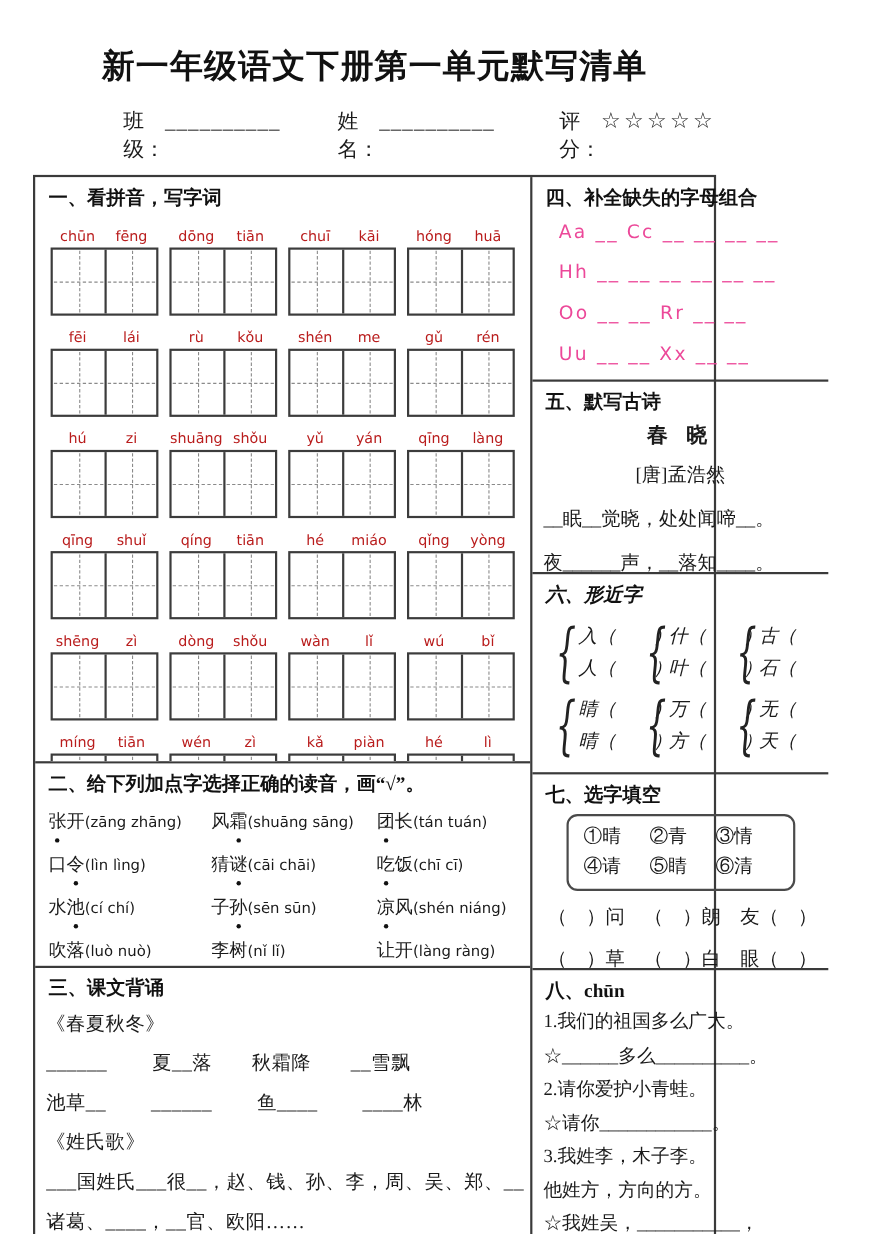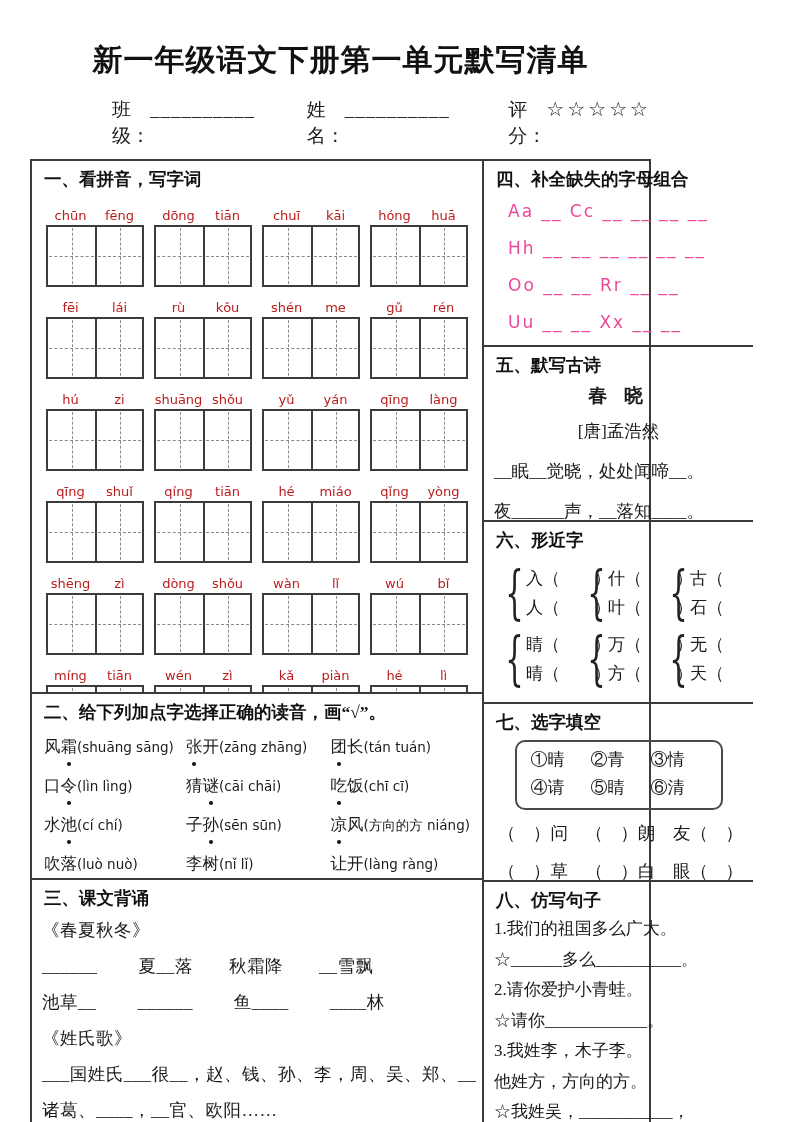--- a/index.html
+++ b/index.html
@@ -376,29 +376,29 @@
                 <div class="wcell"></div>
                 <div class="wcell"></div>
               </div>
             </div>
           </div>
       </div>
 
       <div class="sec sec-line" style="height:186px;">
         <div class="sec-title">二、给下列加点字选择正确的读音，画“√”。</div>
         <div class="read-grid" id="reading-items">
+            <div class="read-item"><span class="dot-char">张</span><span>开</span><span class="py">(zāng zhāng)</span></div>
             <div class="read-item"><span>风</span><span class="dot-char">霜</span><span class="py">(shuāng sāng)</span></div>
-            <div class="read-item"><span class="dot-char">张</span><span>开</span><span class="py">(zāng zhāng)</span></div>
             <div class="read-item"><span class="dot-char">团</span><span>长</span><span class="py">(tán tuán)</span></div>
             <div class="read-item"><span>口</span><span class="dot-char">令</span><span class="py">(lìn lìng)</span></div>
             <div class="read-item"><span>猜</span><span class="dot-char">谜</span><span class="py">(cāi chāi)</span></div>
             <div class="read-item"><span class="dot-char">吃</span><span>饭</span><span class="py">(chī cī)</span></div>
             <div class="read-item"><span>水</span><span class="dot-char">池</span><span class="py">(cí chí)</span></div>
             <div class="read-item"><span>子</span><span class="dot-char">孙</span><span class="py">(sēn sūn)</span></div>
-            <div class="read-item"><span class="dot-char">凉</span><span>风</span><span class="py">(方向的方 niáng)</span></div>
+            <div class="read-item"><span class="dot-char">凉</span><span>风</span><span class="py">(shén niáng)</span></div>
             <div class="read-item"><span>吹</span><span class="dot-char">落</span><span class="py">(luò nuò)</span></div>
             <div class="read-item"><span class="dot-char">李</span><span>树</span><span class="py">(nǐ lǐ)</span></div>
             <div class="read-item"><span class="dot-char">让</span><span>开</span><span class="py">(làng ràng)</span></div>
           </div>
       </div>
 
       <div class="sec" style="flex:1;">
         <div class="sec-title">三、课文背诵</div>
         <div id="recite-lines">
             <div class="recite-line">《春夏秋冬》</div>
@@ -427,21 +427,21 @@
       <div class="sec sec-line" style="height:175px;">
         <div class="sec-title">五、默写古诗</div>
         <div class="poem-title">春 晓</div>
         <div class="poem-author">[唐]孟浩然</div>
         <div id="poem-lines">
             <div class="poem-line">__眠__觉晓，处处闻啼__。</div>
             <div class="poem-line">夜______声，__落知____。</div>
           </div>
       </div>
 
-      <div class="sec sec-line" style="height:182px;">
+      <div class="sec sec-line" style="height:182px;font-style:italic;">
         <div class="sec-title">六、形近字</div>
         <div class="brace-rows" id="brace-groups">
             <div class="brace-group">
               <span class="brace">{</span>
               <div class="bcol">
                 <div>入（　　）</div>
                 <div>人（　　）</div>
               </div>
             </div>
             <div class="brace-group">
@@ -492,21 +492,21 @@
             <div class="opt-item">⑤睛</div>
             <div class="opt-item">⑥清</div>
           </div>
         <div id="fill-lines">
             <div class="fill-line">（　）问　（　）朗　友（　）</div>
             <div class="fill-line">（　）草　（　）白　眼（　）</div>
           </div>
       </div>
 
       <div class="sec" style="flex:1;">
-        <div class="sec-title">八、仿写句子</div>
+        <div class="sec-title">八、chūn</div>
         <div id="mimic-lines">
             <div class="mimic-line">1.我们的祖国多么广大。</div>
             <div class="mimic-line">☆______多么__________。</div>
             <div class="mimic-line">2.请你爱护小青蛙。</div>
             <div class="mimic-line">☆请你____________。</div>
             <div class="mimic-line">3.我姓李，木子李。</div>
             <div class="mimic-line">他姓方，方向的方。</div>
             <div class="mimic-line">☆我姓吴，___________，</div>
             <div class="mimic-line">他姓徐，___________。</div>
           </div>

